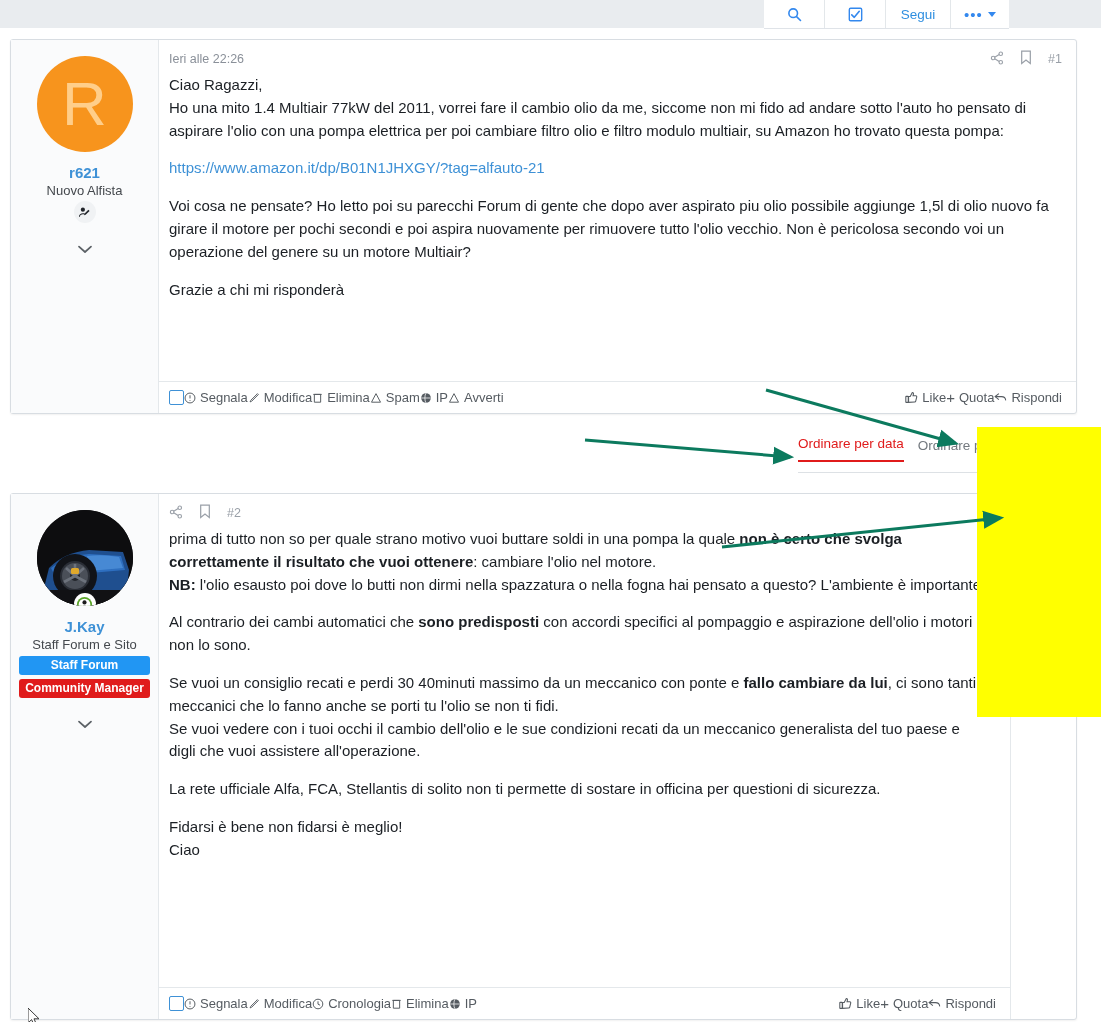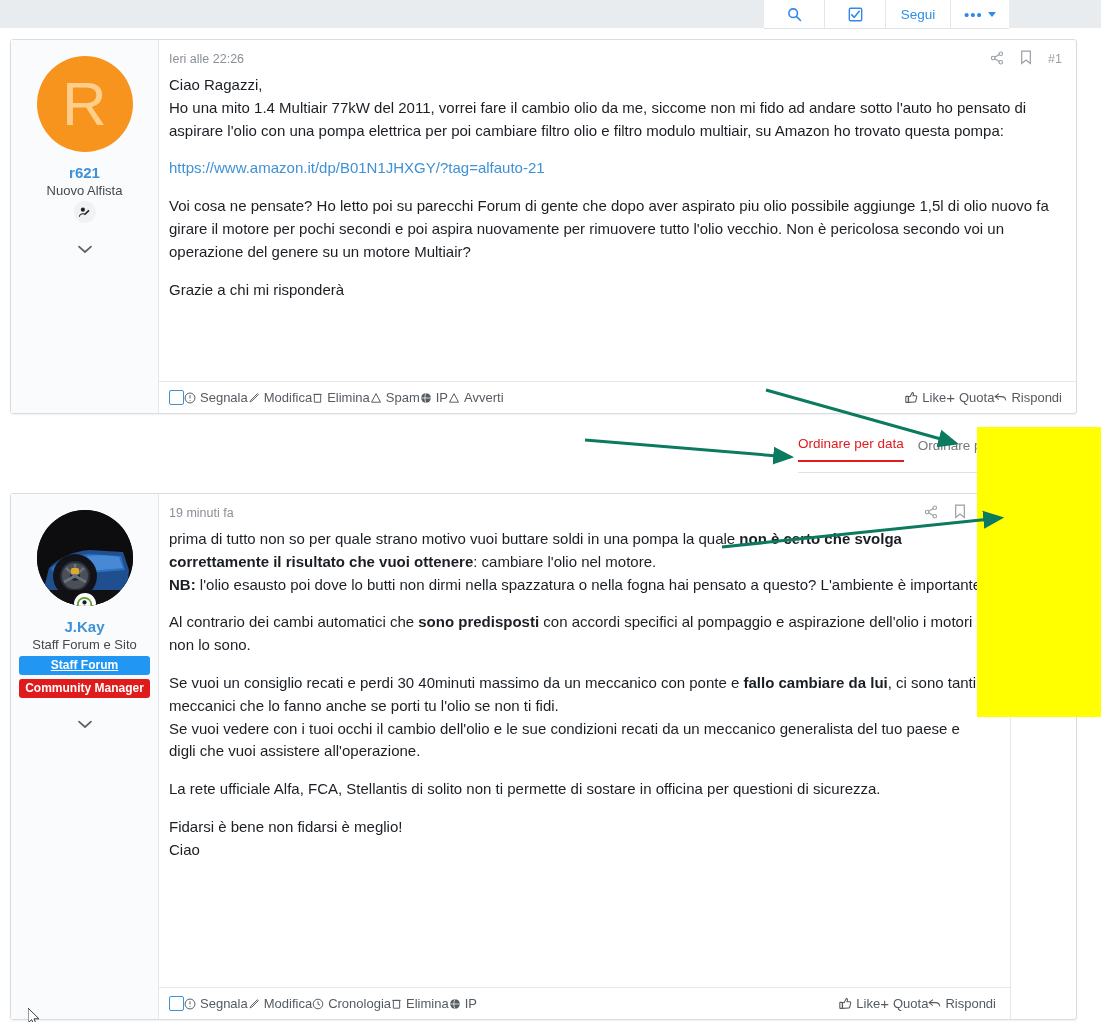--- a/index.html
+++ b/index.html
@@ -132,21 +132,21 @@
   .badge {
     display: block;
     margin: 4px 8px 0 8px;
     padding: 2px 0 3px 0;
     border-radius: 3px;
     color: #fff;
     font-size: 12px;
     font-weight: bold;
     text-align: center;
   }
-  .badge-blue { background: #2196f3; text-decoration: underline; }
+  .badge-blue { background: #2196f3; }
   .badge-red  { background: #e01b1b; }
   .chev-more {
     margin-top: 18px;
     color: #5b6166;
     font-size: 14px;
     cursor: pointer;
   }
 
   .main-col {
     flex: 1 1 auto;
@@ -466,21 +466,20 @@
       <div class="badge badge-red">Community Manager</div>
       <div class="chev-more">
         <svg width="14" height="9" viewBox="0 0 14 9" fill="none" stroke="#5b6166" stroke-width="1.7" stroke-linecap="round" stroke-linejoin="round">
           <polyline points="1,1.6 7,7 13,1.6"></polyline>
         </svg>
       </div>
     </div>
 
     <div class="main-col">
       <div class="post-head">
-        <div class="post-date">19 minuti fa</div>
         <div class="head-icons">
           <span>
             <svg width="14" height="14" viewBox="0 0 16 16" fill="none" stroke="#9aa0a8" stroke-width="1.3">
               <circle cx="12.3" cy="3.2" r="2"></circle>
                 <circle cx="3.6" cy="8" r="2"></circle>
                 <circle cx="12.3" cy="12.8" r="2"></circle>
               <line x1="5.4" y1="7.1" x2="10.5" y2="4.1"></line>
                 <line x1="5.4" y1="8.9" x2="10.5" y2="11.9"></line>
             </svg>
           </span>

